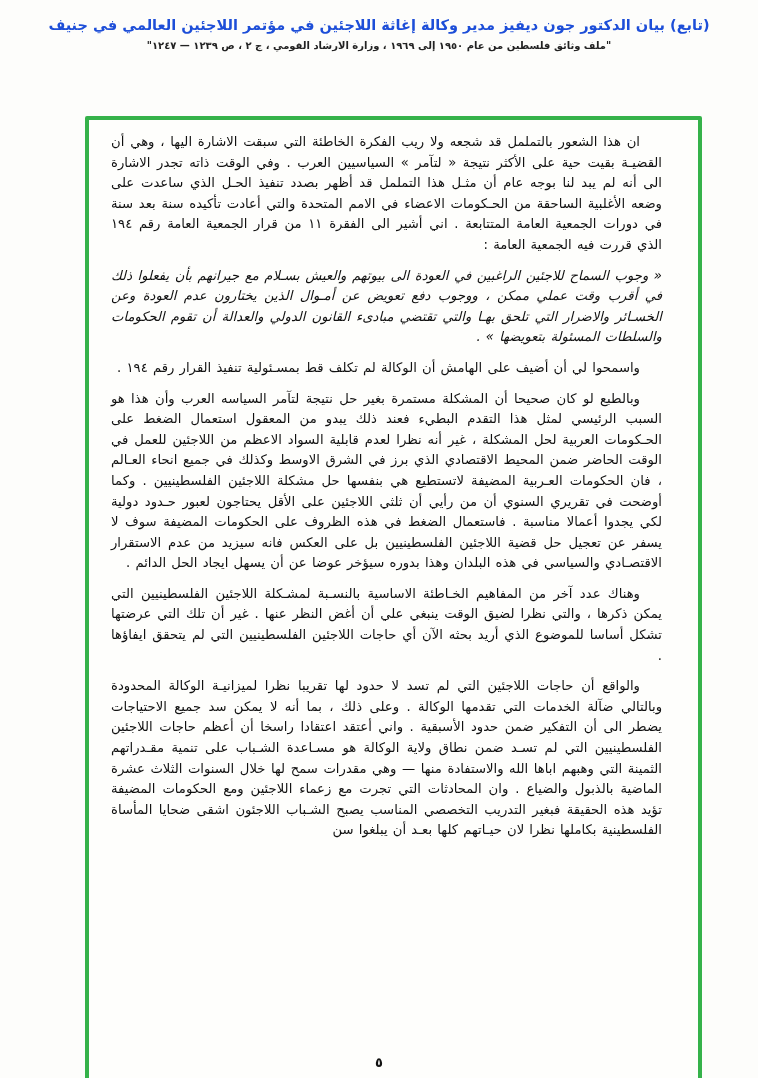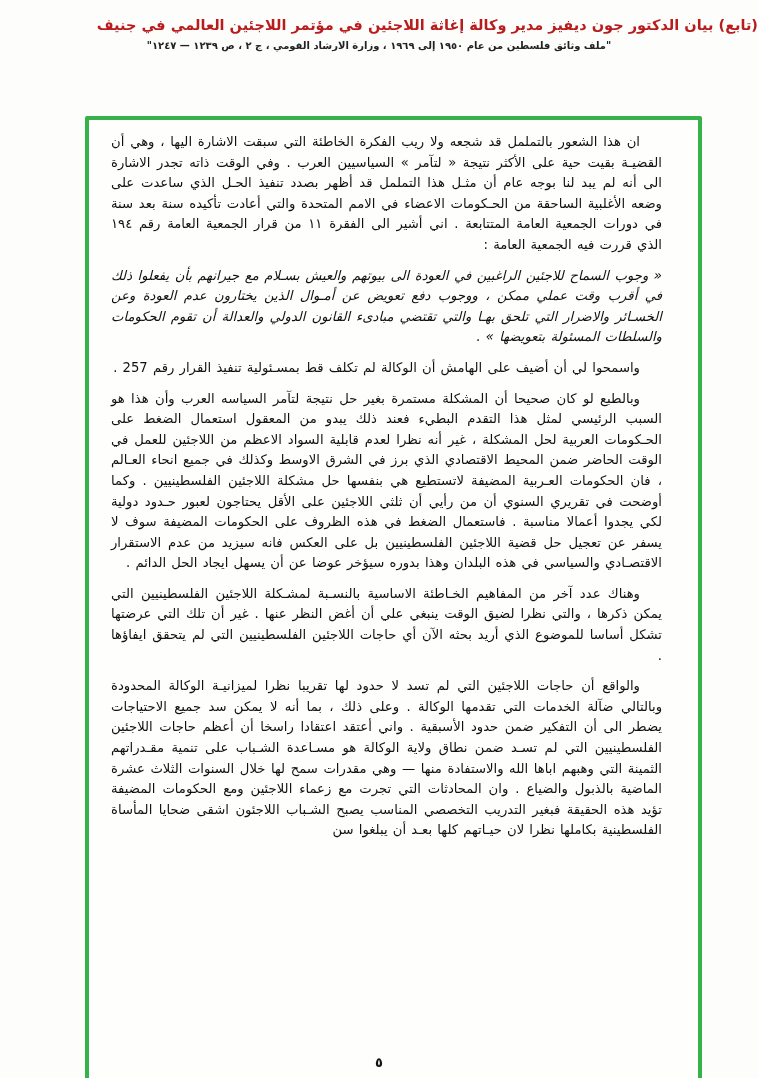--- a/index.html
+++ b/index.html
@@ -21,23 +21,22 @@
     position: absolute;
     top: 14px;
     left: 0;
     width: 758px;
     text-align: center;
   }
   .header-title {
     font-size: 14.5px;
     font-weight: bold;
     letter-spacing: 0px;
-    color: #b91c1c;
+    color: #1d4ed8;
     line-height: 22px;
-    text-align: right;
   }
   .header-source {
     margin-top: 3px;
     font-size: 10px;
     font-weight: bold;
     color: #222;
     line-height: 14px;
   }
   .green-box {
     position: absolute;
@@ -86,21 +85,21 @@
 
   <div class="header">
     <div class="header-title">(تابع) بيان الدكتور جون ديفيز مدير وكالة إغاثة اللاجئين في مؤتمر اللاجئين العالمي في جنيف</div>
     <div class="header-source">"ملف وثائق فلسطين من عام ١٩٥٠ إلى ١٩٦٩ ، وزارة الارشاد القومي ، ج ٢ ، ص ١٢٣٩ — ١٢٤٧"</div>
   </div>
 
   <div class="green-box">
     <div class="text-area">
       <p>ان هذا الشعور بالتململ قد شجعه ولا ريب الفكرة الخاطئة التي سبقت الاشارة اليها ، وهي أن القضيـة بقيت حية على الأكثر نتيجة « لتآمر » السياسيين العرب . وفي الوقت ذاته تجدر الاشارة الى أنه لم يبد لنا بوجه عام أن مثـل هذا التململ قد أظهر بصدد تنفيذ الحـل الذي ساعدت على وضعه الأغلبية الساحقة من الحـكومات الاعضاء في الامم المتحدة والتي أعادت تأكيده سنة بعد سنة في دورات الجمعية العامة المتتابعة . اني أشير الى الفقرة ١١ من قرار الجمعية العامة رقم ١٩٤ الذي قررت فيه الجمعية العامة :</p>
       <p class="quote">« وجوب السماح للاجئين الراغبين في العودة الى بيوتهم والعيش بسـلام مع جيرانهم بأن يفعلوا ذلك في أقرب وقت عملي ممكن ، ووجوب دفع تعويض عن أمـوال الذين يختارون عدم العودة وعن الخسـائر والاضرار التي تلحق بهـا والتي تقتضي مبادىء القانون الدولي والعدالة أن تقوم الحكومات والسلطات المسئولة بتعويضها » .</p>
-      <p>واسمحوا لي أن أضيف على الهامش أن الوكالة لم تكلف قط بمسـئولية تنفيذ القرار رقم 257 .</p>
+      <p>واسمحوا لي أن أضيف على الهامش أن الوكالة لم تكلف قط بمسـئولية تنفيذ القرار رقم ١٩٤ .</p>
       <p>وبالطبع لو كان صحيحا أن المشكلة مستمرة بغير حل نتيجة لتآمر السياسه العرب وأن هذا هو السبب الرئيسي لمثل هذا التقدم البطيء فعند ذلك يبدو من المعقول استعمال الضغط على الحـكومات العربية لحل المشكلة ، غير أنه نظرا لعدم قابلية السواد الاعظم من اللاجئين للعمل في الوقت الحاضر ضمن المحيط الاقتصادي الذي برز في الشرق الاوسط وكذلك في جميع انحاء العـالم ، فان الحكومات العـربية المضيفة لاتستطيع هي بنفسها حل مشكلة اللاجئين الفلسطينيين . وكما أوضحت في تقريري السنوي أن من رأيي أن ثلثي اللاجئين على الأقل يحتاجون لعبور حـدود دولية لكي يجدوا أعمالا مناسبة . فاستعمال الضغط في هذه الظروف على الحكومات المضيفة سوف لا يسفر عن تعجيل حل قضية اللاجئين الفلسطينيين بل على العكس فانه سيزيد من عدم الاستقرار الاقتصـادي والسياسي في هذه البلدان وهذا بدوره سيؤخر عوضا عن أن يسهل ايجاد الحل الدائم .</p>
       <p>وهناك عدد آخر من المفاهيم الخـاطئة الاساسية بالنسـبة لمشـكلة اللاجئين الفلسطينيين التي يمكن ذكرها ، والتي نظرا لضيق الوقت ينبغي علي أن أغض النظر عنها . غير أن تلك التي عرضتها تشكل أساسا للموضوع الذي أريد بحثه الآن أي حاجات اللاجئين الفلسطينيين التي لم يتحقق ايفاؤها .</p>
       <p>والواقع أن حاجات اللاجئين التي لم تسد لا حدود لها تقريبا نظرا لميزانيـة الوكالة المحدودة وبالتالي ضآلة الخدمات التي تقدمها الوكالة . وعلى ذلك ، بما أنه لا يمكن سد جميع الاحتياجات يضطر الى أن التفكير ضمن حدود الأسبقية . واني أعتقد اعتقادا راسخا أن أعظم حاجات اللاجئين الفلسطينيين التي لم تسـد ضمن نطاق ولاية الوكالة هو مسـاعدة الشـباب على تنمية مقـدراتهم الثمينة التي وهبهم اباها الله والاستفادة منها — وهي مقدرات سمح لها خلال السنوات الثلاث عشرة الماضية بالذبول والضياع . وان المحادثات التي تجرت مع زعماء اللاجئين ومع الحكومات المضيفة تؤيد هذه الحقيقة فبغير التدريب التخصصي المناسب يصبح الشـباب اللاجئون اشقى ضحايا المأساة الفلسطينية بكاملها نظرا لان حيـاتهم كلها بعـد أن يبلغوا سن</p>
     </div>
   </div>
 
   <div class="page-number">٥</div>
 
 </div>
 

